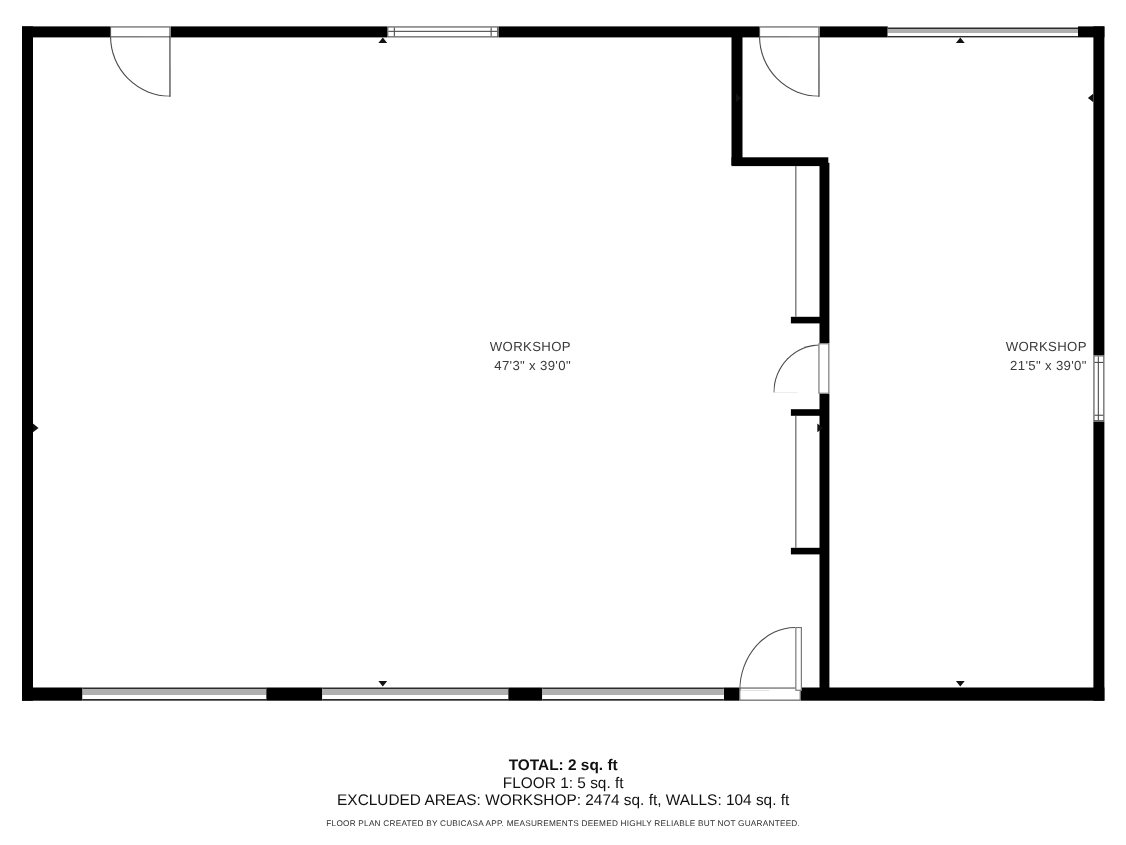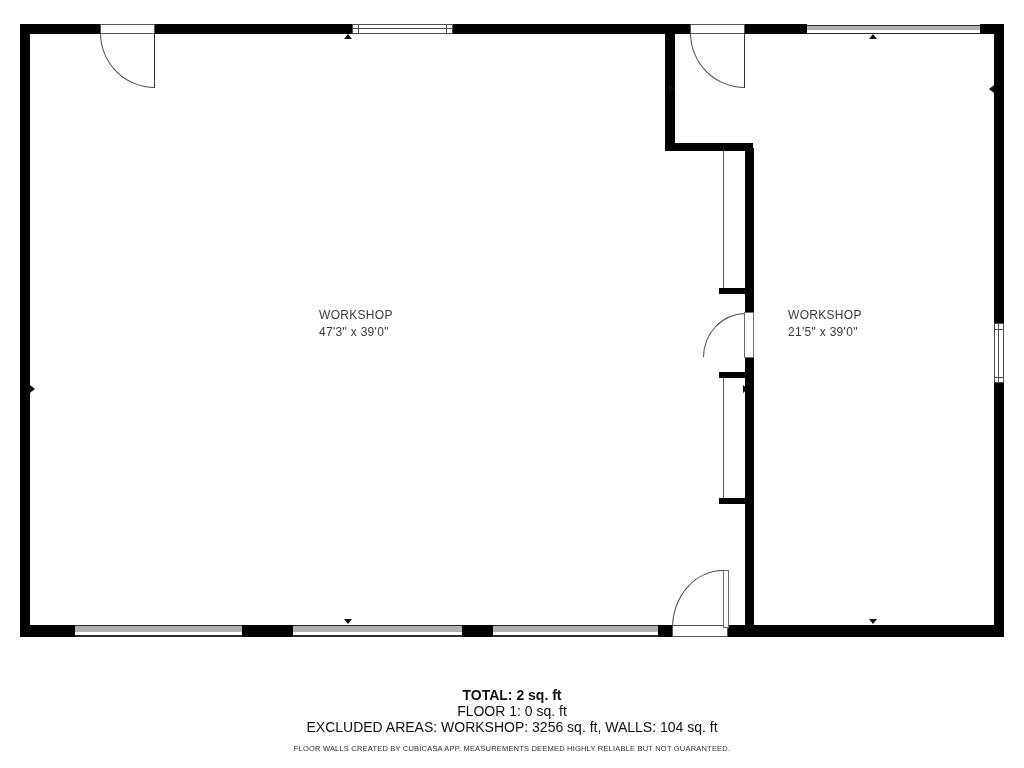--- a/index.html
+++ b/index.html
@@ -21,21 +21,21 @@
   
   .leaf-line{position:absolute;background:#333;}
   .leaf-rect{position:absolute;background:#fff;border:1px solid #6e6e6e;box-sizing:border-box;}
   
   .tri{position:absolute;width:0;height:0;}
   .tri-up{border-left:4px solid transparent;border-right:4px solid transparent;border-bottom:5px solid #111;}
   .tri-down{border-left:4px solid transparent;border-right:4px solid transparent;border-top:5px solid #111;}
   .tri-right{border-top:4px solid transparent;border-bottom:4px solid transparent;border-left:5px solid #111;}
   .tri-left{border-top:4px solid transparent;border-bottom:4px solid transparent;border-right:5px solid #111;}
   
-  .room-label{position:absolute;width:200px;text-align:left;color:#3b3b3b;
+  .room-label{position:absolute;width:200px;text-align:right;color:#3b3b3b;
     font-size:12px;line-height:17px;letter-spacing:0.3px;}
   .footer{position:absolute;left:0;right:0;text-align:center;color:#111;
     font-size:14px;line-height:16px;}
   .footer .bold{font-weight:bold;}
   .disclaimer{position:absolute;left:0;right:0;text-align:center;color:#2e2e2e;
     font-size:7.5px;letter-spacing:0.2px;}
 </style>
 </head>
 <body>
 
@@ -114,18 +114,18 @@
     <div>WORKSHOP</div>
     <div>47'3" x 39'0"</div>
   </div>
   <div class="room-label" style="left:788px;top:307px;">
     <div>WORKSHOP</div>
     <div>21'5" x 39'0"</div>
   </div>
 
   <div class="footer" style="top:687px;">
     <div class="bold">TOTAL: 2 sq. ft</div>
-    <div>FLOOR 1: 0 sq. ft</div>
-    <div>EXCLUDED AREAS: WORKSHOP: 3256 sq. ft, WALLS: 104 sq. ft</div>
+    <div>FLOOR 1: 5 sq. ft</div>
+    <div>EXCLUDED AREAS: WORKSHOP: 2474 sq. ft, WALLS: 104 sq. ft</div>
   </div>
-  <div class="disclaimer" style="top:744px;">FLOOR WALLS CREATED BY CUBICASA APP. MEASUREMENTS DEEMED HIGHLY RELIABLE BUT NOT GUARANTEED.</div>
+  <div class="disclaimer" style="top:744px;">FLOOR PLAN CREATED BY CUBICASA APP. MEASUREMENTS DEEMED HIGHLY RELIABLE BUT NOT GUARANTEED.</div>
 
 </div>
 
 </body></html>

